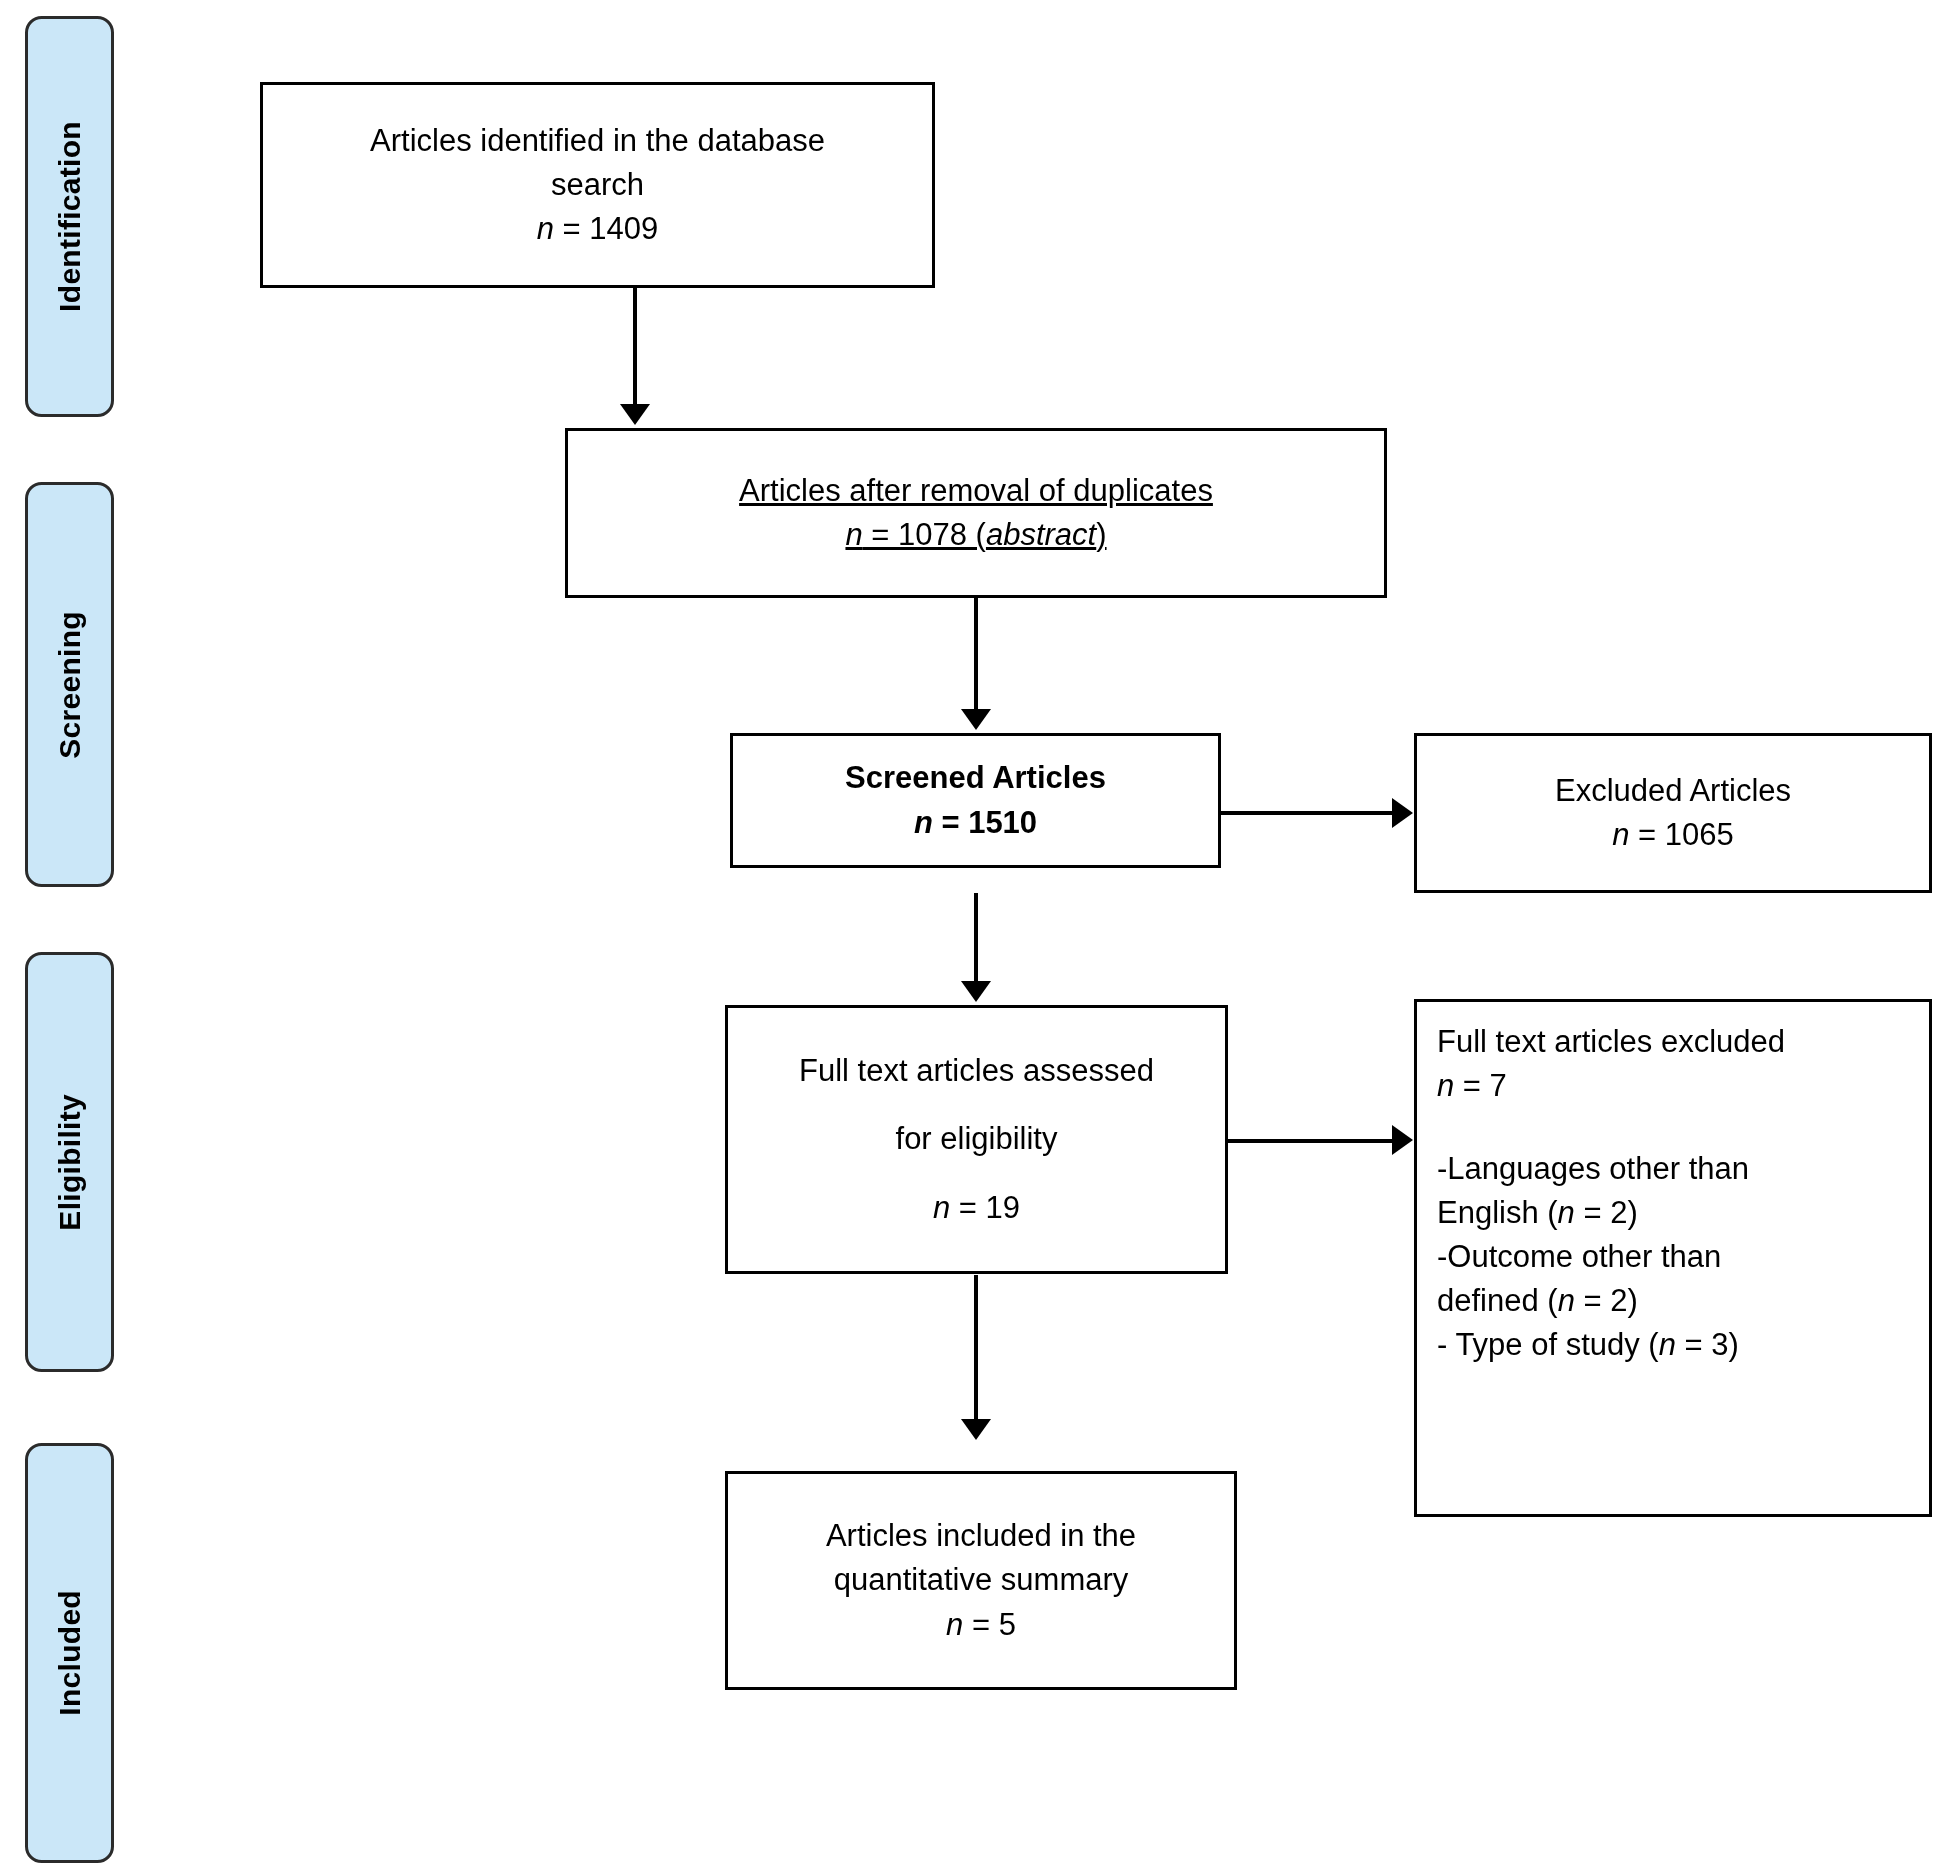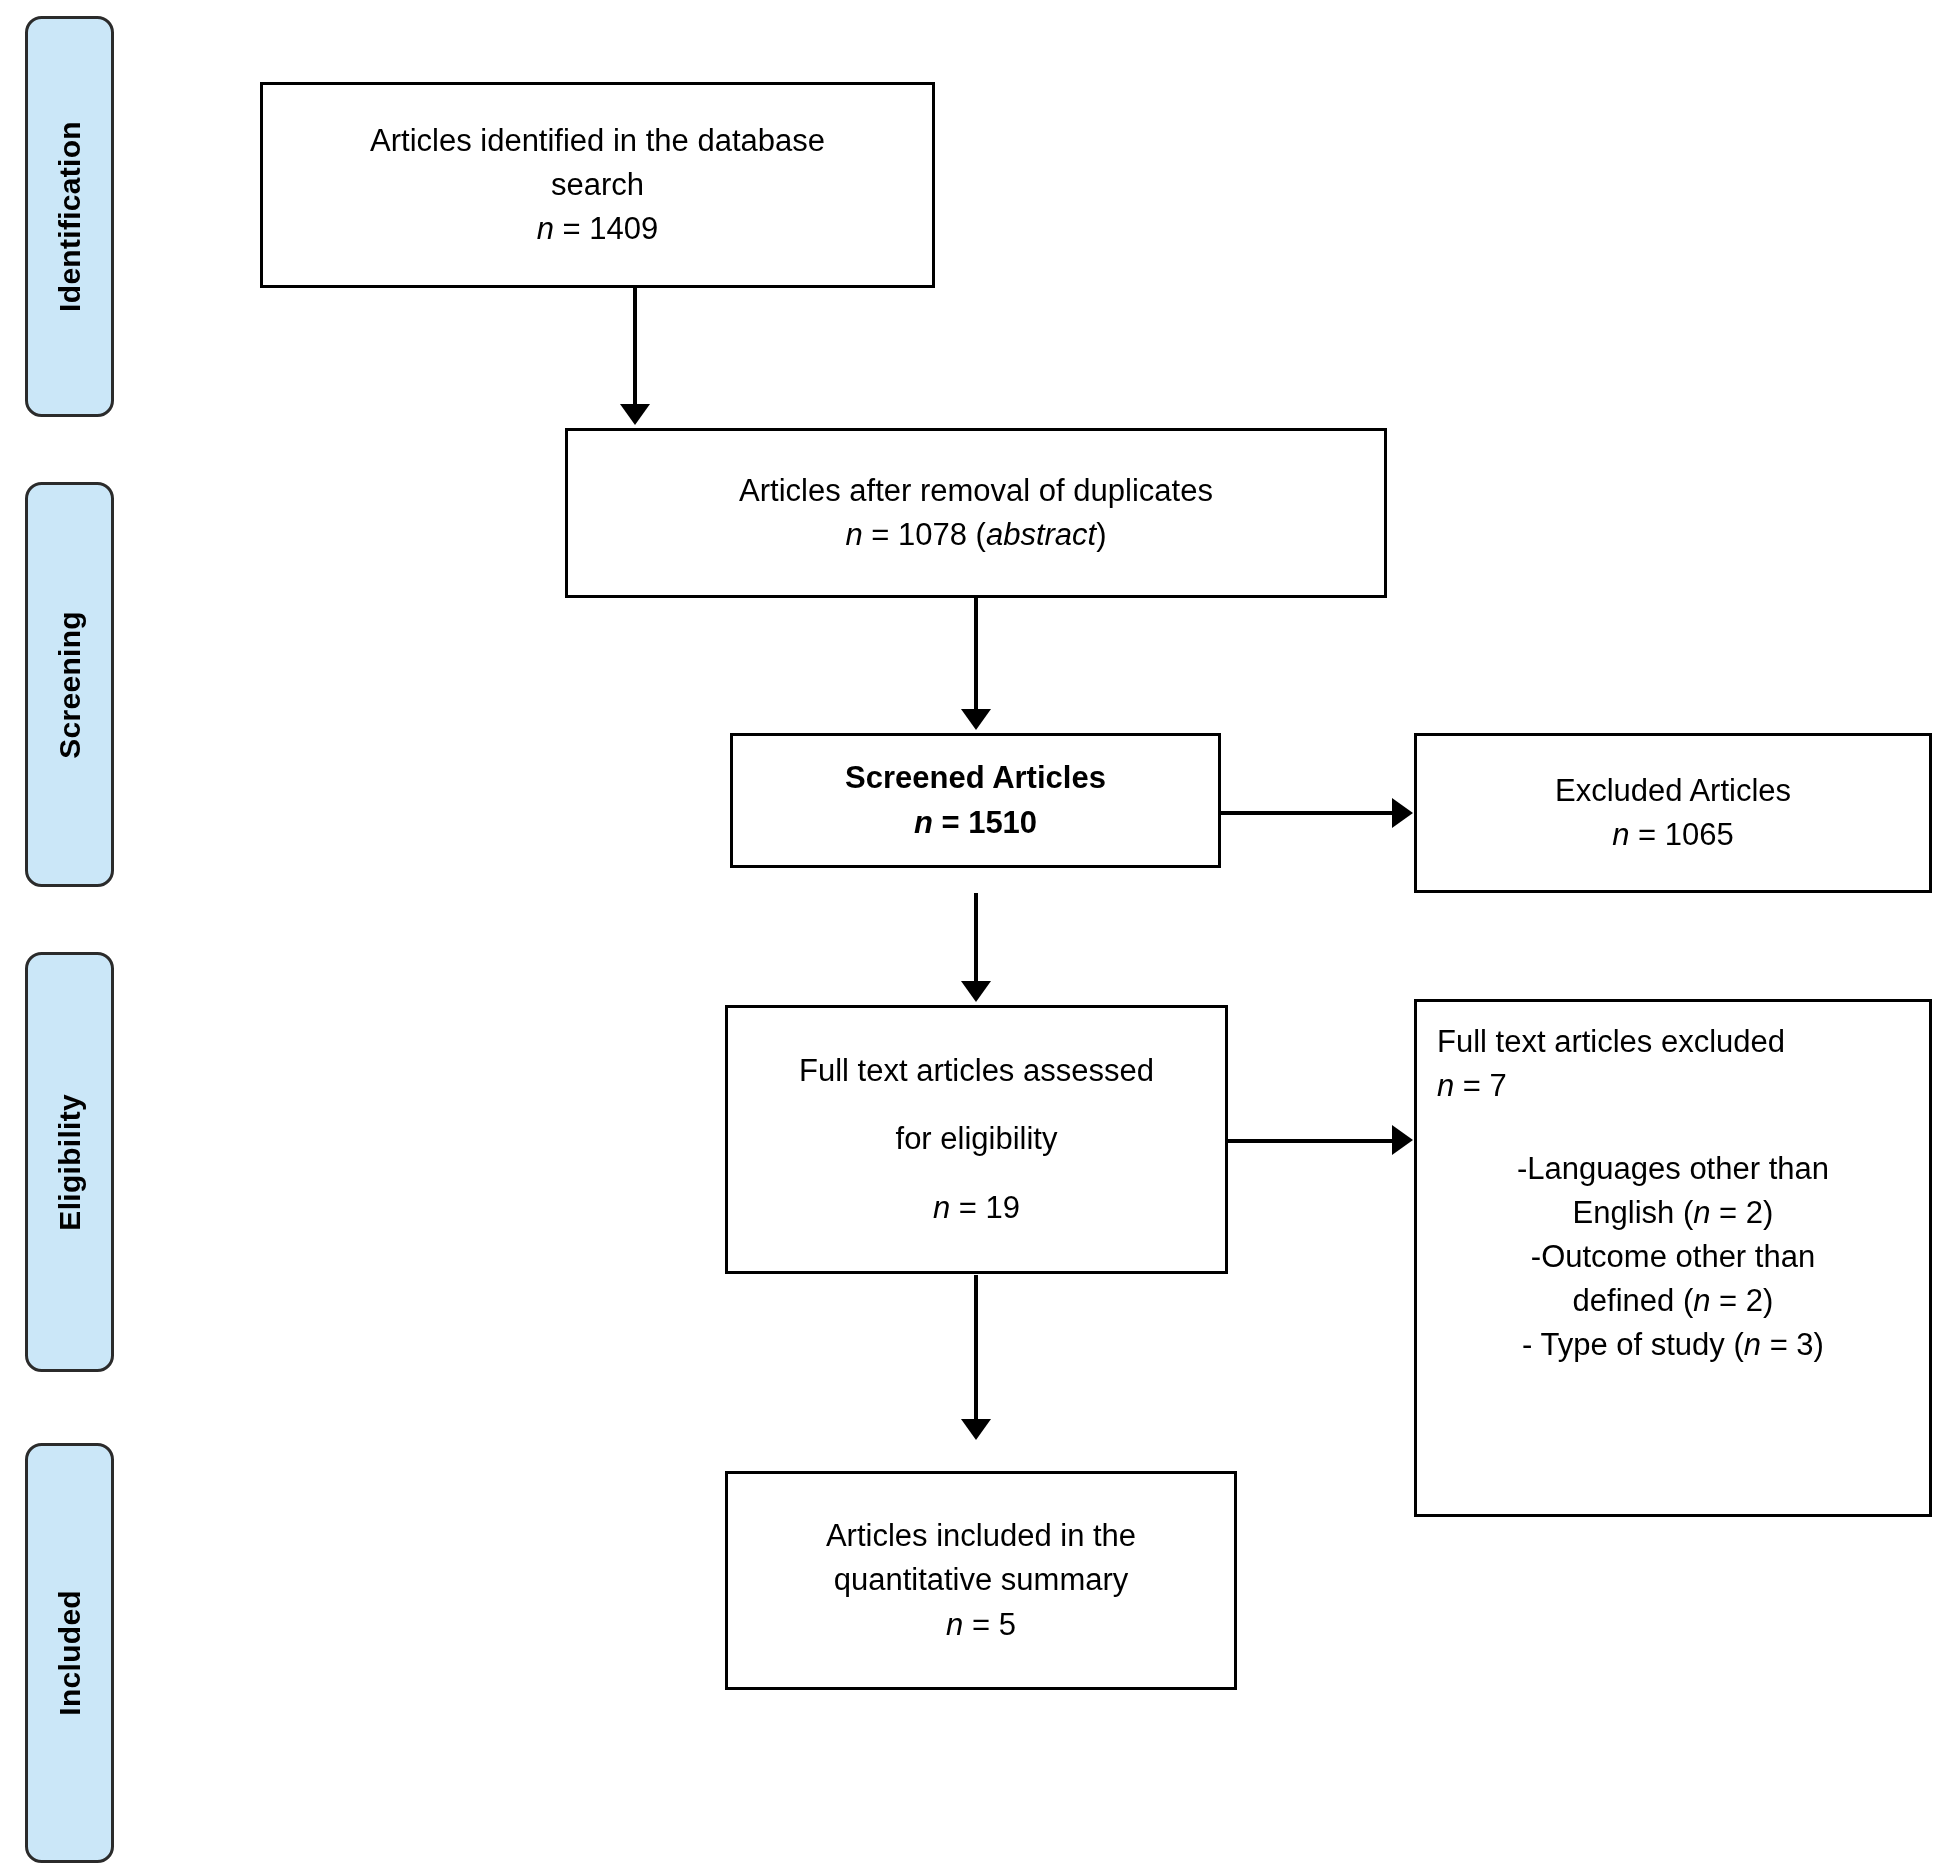--- a/index.html
+++ b/index.html
@@ -63,33 +63,33 @@
     align-items: flex-start;
     text-align: left;
     justify-content: flex-start;
   }
   .flow-box .line { display: block; width: 100%; }
   .flow-box.left-align .line { text-align: left; }
   .flow-box .center-line { text-align: center; }
   em, .it { font-style: italic; }
 
   #box-identified      { left: 260px;  top: 82px;  width: 675px; height: 206px; }
-  #box-duplicates      { left: 565px;  top: 428px;  width: 822px; height: 170px; }
+  #box-duplicates      { left: 565px;  top: 428px;  width: 822px; height: 170px; text-decoration: underline; }
   #box-screened        { left: 730px; top: 733px; width: 491px;  height: 135px; font-weight: bold; }
   #box-excluded        { left: 1414px; top: 733px; width: 518px;  height: 160px; }
   #box-fulltext        { left: 725px; top: 1005px; width: 503px;  height: 269px; gap: 24px; }
   #box-fulltext-excl   { left: 1414px; top: 999px; width: 518px;  height: 518px; padding: 18px 20px; }
   #box-included        { left: 725px; top: 1443px; width: 512px;  height: 219px; margin-top: 28px; }
 
   #box-fulltext-excl .heading-block {
     width: 100%;
     text-align: center;
     margin-bottom: 39px;
   }
-  #box-fulltext-excl .reason { text-align: center; width: 100%; }
+  #box-fulltext-excl .reason { text-align: left; width: 100%; }
 
   
   .vline {
     position: absolute;
     width: 3.5px;
     background: #000000;
   }
   .hline {
     position: absolute;
     height: 3.5px;

